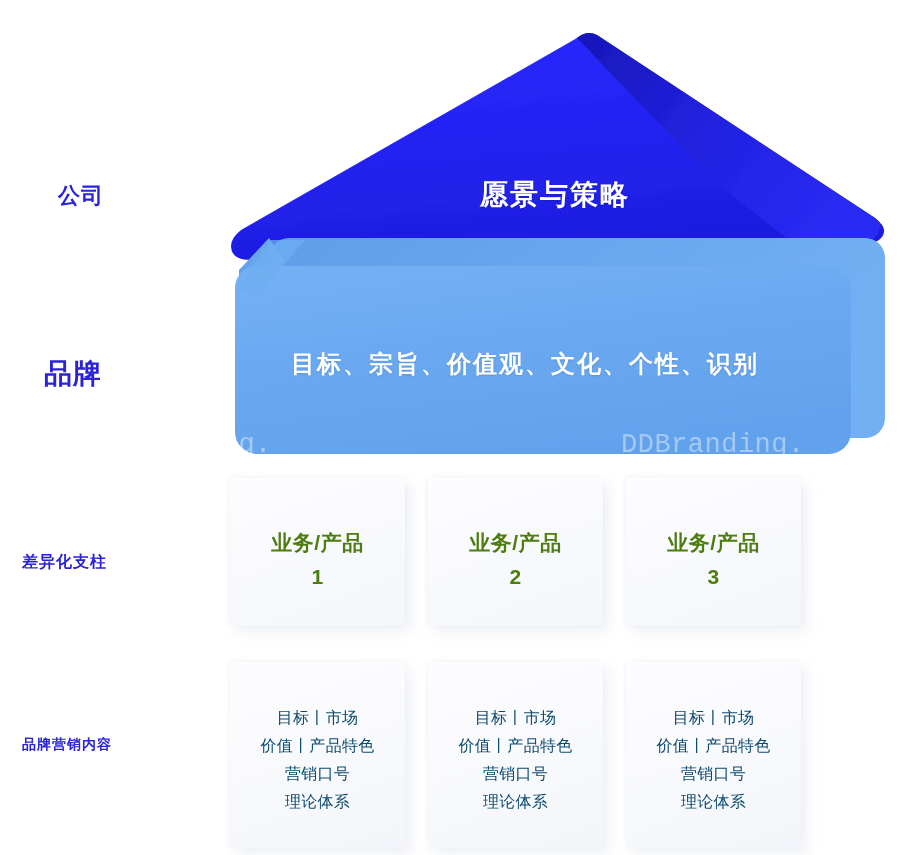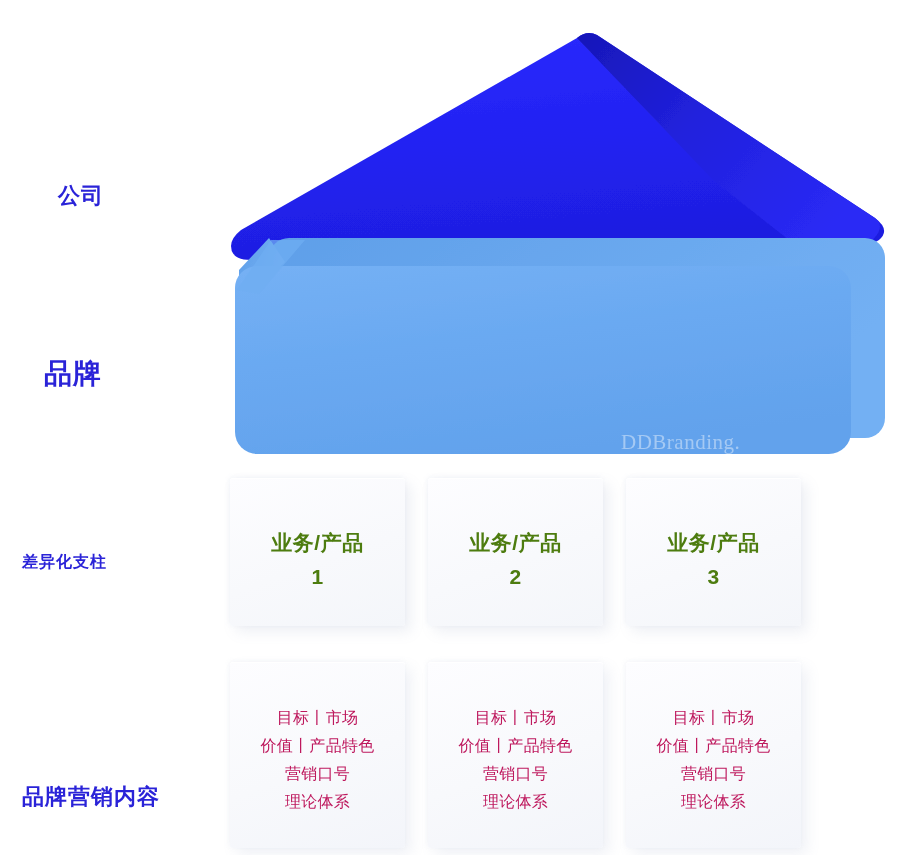--- a/index.html
+++ b/index.html
@@ -28,21 +28,21 @@
     position: absolute;
     color: #2a23d8;
     font-weight: bold;
     letter-spacing: 1px;
     white-space: nowrap;
     text-align: center;
   }
   #label-company   { left: 58px;  top: 181px; font-size: 22px; }
   #label-brand     { left: 44px;  top: 355px; font-size: 28px; }
   #label-pillars   { left: 22px;  top: 552px; font-size: 16px; }
-  #label-content   { left: 22px;  top: 782px; font-size: 22px; }
+  #label-content   { left: 22px;  top: 736px; font-size: 14px; }
 
   
   #roof-wrap {
     position: absolute;
     left: 215px;
     top: 18px;
     width: 690px;
     height: 250px;
   }
   #roof-svg { display: block; width: 690px; height: 250px; }
@@ -82,22 +82,22 @@
     font-weight: bold;
     letter-spacing: 2px;
     text-shadow: 0 1px 2px rgba(0,0,0,0.12);
     pointer-events: none;
   }
 
   
   .watermark {
     position: absolute;
     color: rgba(255,255,255,0.42);
-    font-family: Liberation Serif, serif;
-    font-size: 21px;
+    font-family: Liberation Mono, monospace;
+    font-size: 27px;
     letter-spacing: 0.5px;
     pointer-events: none;
     user-select: none;
   }
   #wm-left  { left: 205px; top: 430px; }
   #wm-right { left: 611px; top: 430px; margin-left: 10px; }
 
   
   .col {
     position: absolute;
@@ -142,21 +142,21 @@
     border-radius: 3px;
     box-shadow: 6px 6px 14px rgba(120,140,180,0.12),
                 -1px -1px 5px rgba(150,170,205,0.09),
                 inset 0 1px 0 rgba(255,255,255,0.9);
   }
   .content-text {
     position: absolute;
     top: 704px;
     width: 175px;
     text-align: center;
-    color: #be185d;
+    color: #0c4a6e;
     font-size: 16px;
     line-height: 28px;
     letter-spacing: 0.3px;
     pointer-events: none;
   }
   .content-text span { display: block; white-space: nowrap; }
 </style>
 </head>
 <body>
 
@@ -196,20 +196,21 @@
                  Q 372 12 362 20
                  L 498 162
                  L 592 236
                  Q 600 242 616 242
                  L 640 236
                  Q 676 212 660 200 Z" fill="url(#gRoofShade)"></path>
       </g>
     </svg>
   </div>
 
+  <div id="roof-text">愿景与策略</div>
 
   <div id="brand-wrap">
     <svg id="brand-svg" viewBox="0 0 675 240" xmlns="http://www.w3.org/2000/svg" aria-hidden="true">
       <defs>
         <linearGradient id="gBrandSide" x1="0" y1="0" x2="1" y2="0.4">
           <stop offset="0%" stop-color="#5f9fe9"></stop>
           <stop offset="100%" stop-color="#73b0f3"></stop>
         </linearGradient>
         <linearGradient id="gBrandFront" x1="0.1" y1="0" x2="0.5" y2="1">
           <stop offset="0%" stop-color="#74b0f4"></stop>
@@ -228,20 +229,21 @@
         <path d="M 44 40 L 14 72 L 14 200 L 44 210 Z" fill="url(#gBrandSide)"></path>
         <path d="M 44 10 L 14 42 L 14 76 L 60 34 Z" fill="url(#gBrandSide)"></path>
 
         <rect x="10" y="38" width="616" height="188" rx="22" ry="22" fill="url(#gBrandFront)"></rect>
 
         <path d="M 12 62 L 46 12 L 80 12 L 34 66 Z" fill="#6fadf2" opacity="0.75"></path>
       </g>
     </svg>
   </div>
 
+  <div id="brand-text">目标、宗旨、价值观、文化、个性、识别</div>
 
   <div class="watermark" id="wm-left">ing.</div>
   <div class="watermark" id="wm-right">DDBranding.</div>
 
   <div class="row-label" id="label-company">公司</div>
   <div class="row-label" id="label-brand">品牌</div>
   <div class="row-label" id="label-pillars">差异化支柱</div>
   <div class="row-label" id="label-content">品牌营销内容</div>
 
   <div class="pillar-card col" id="col-0"></div>

